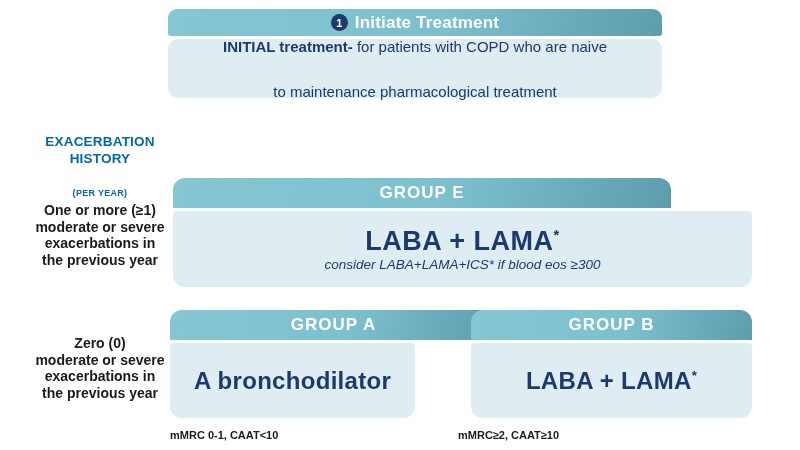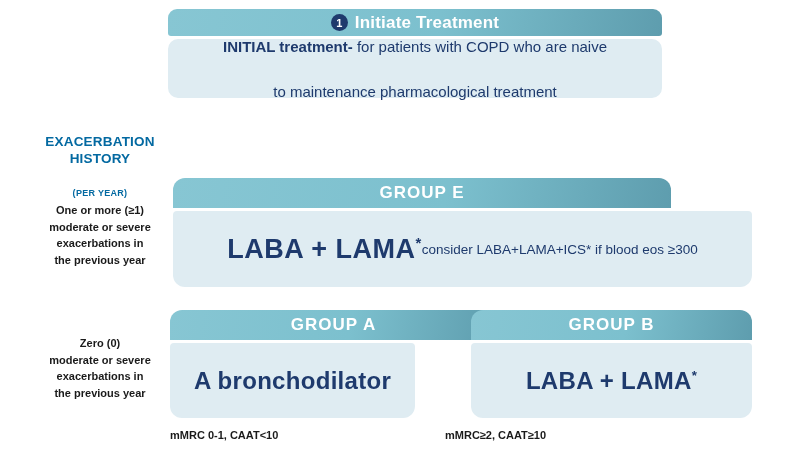--- a/index.html
+++ b/index.html
@@ -81,39 +81,40 @@
     font-weight: bold;
     letter-spacing: 0.3px;
     margin-top: 18px;
   }
 
   .row-label {
     left: 25px; width: 150px;
     text-align: center;
     color: #1a1a1a;
     font-weight: bold;
-    font-size: 11px;
+    font-size: 14px;
     line-height: 16.5px;
   }
   .row-label-1 { top: 202px; }
   .row-label-2 { top: 335px; }
 
   .group-header {
     height: 30px;
     border-radius: 12px 12px 0 0;
     font-size: 17px;
     letter-spacing: 1px;
   }
   .group-e-header { left: 173px; top: 178px; width: 498px; }
   .group-a-header { left: 170px; top: 310px; width: 327px; }
   .group-b-header { left: 471px; top: 310px; width: 281px; }
 
   .group-body {
     border-radius: 4px 4px 12px 12px;
     display: flex;
+    flex-direction: column;
     align-items: center;
     justify-content: center;
     text-align: center;
   }
   .group-e-body { left: 173px; top: 211px; width: 579px; height: 76px; }
   .group-a-body { left: 170px; top: 343px; width: 245px; height: 75px; }
   .group-b-body { left: 471px; top: 343px; width: 281px; height: 75px; }
 
   .treatment-lg {
     font-size: 27px;
@@ -125,32 +126,33 @@
     font-weight: bold;
     letter-spacing: 0.3px;
   }
   .treatment-lg sup, .treatment-md sup {
     font-size: 0.55em;
     vertical-align: super;
     line-height: 0;
   }
   .group-note {
     font-size: 13.5px;
+    font-style: italic;
     color: var(--navy, #1e3a6d);
   }
 
   .footnote {
     top: 429px;
     text-align: left;
     color: #1a1a1a;
     font-weight: bold;
     font-size: 11px;
   }
   .footnote-a { left: 170px; width: 281px; }
-  .footnote-b { left: 445px; width: 281px; }
+  .footnote-b { left: 458px; width: 281px; }
 </style>
 </head>
 <body>
 
 <div class="stage">
 
   <div class="abs teal-bar banner">
     <span class="step-circle">
       <span>1</span>
     </span>

